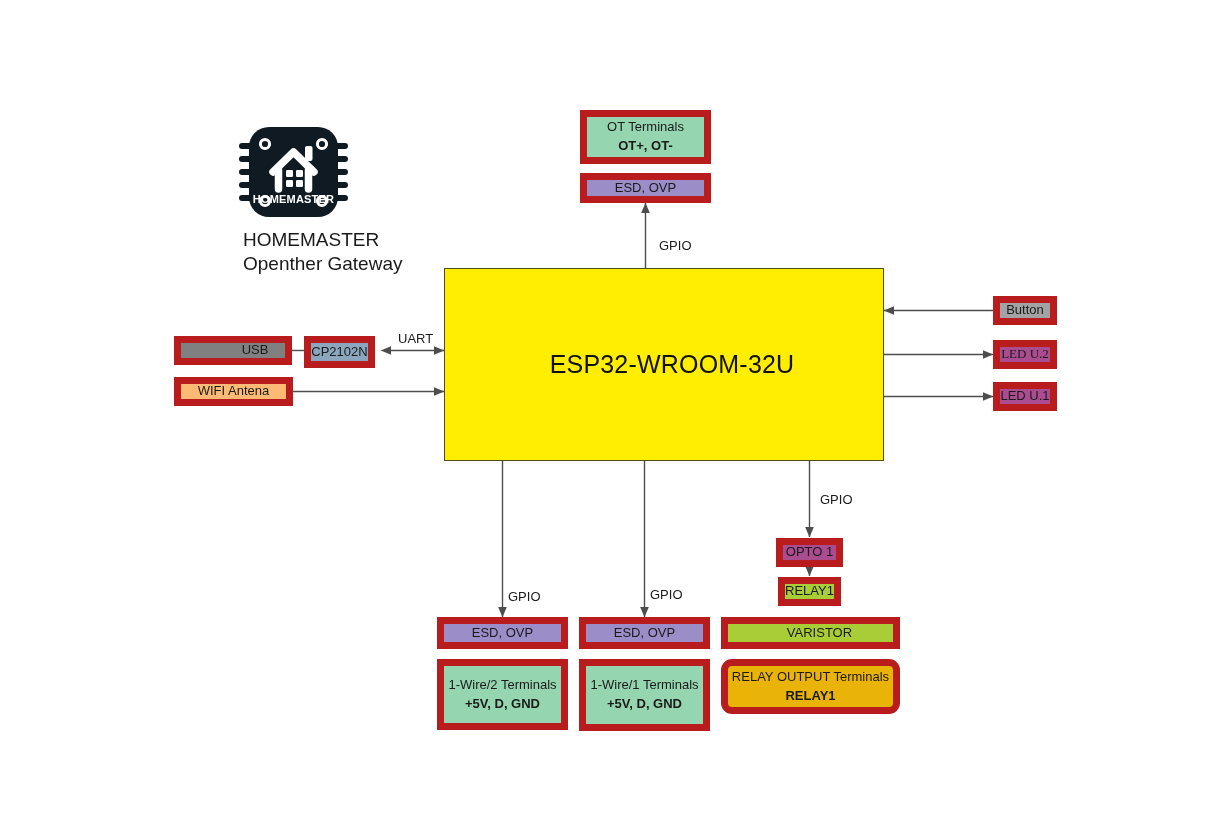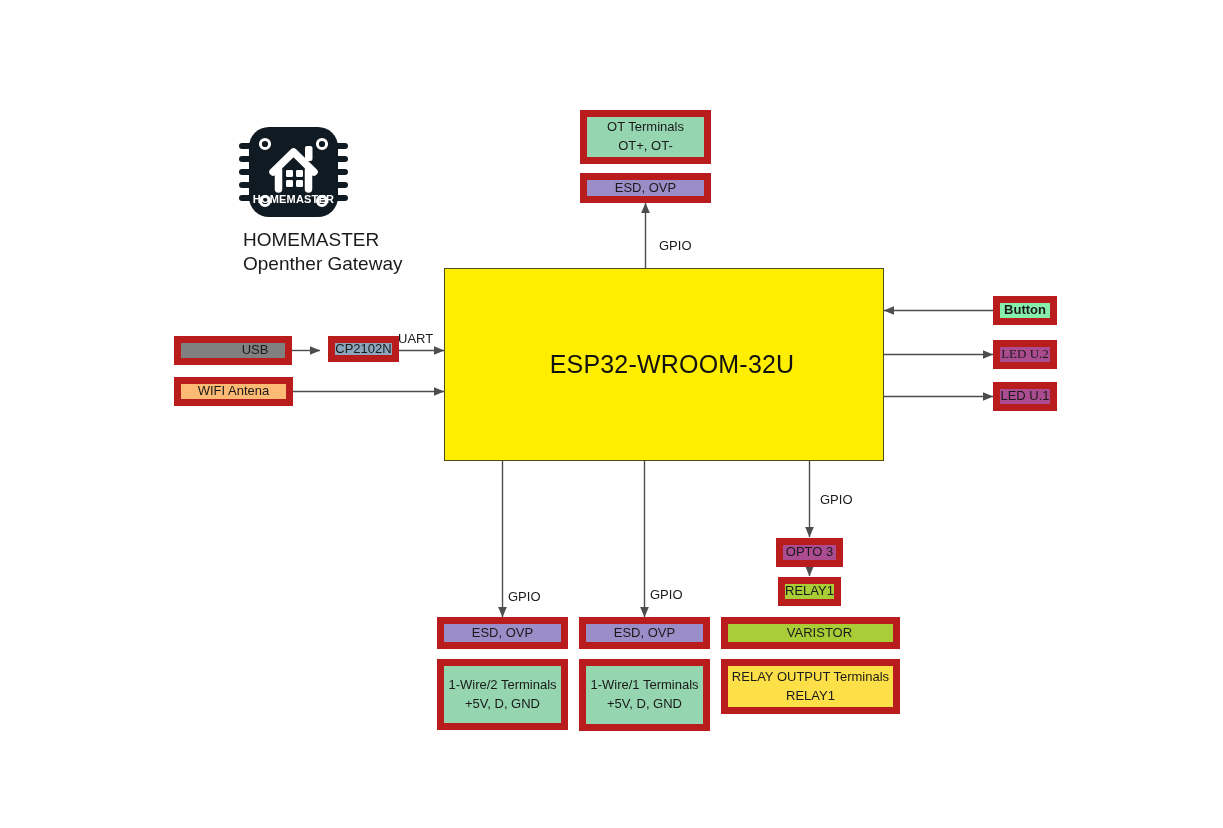--- a/index.html
+++ b/index.html
@@ -13,21 +13,21 @@
   .node{
     position:absolute;box-sizing:border-box;
     border:7px solid #b91c1c;
     display:flex;flex-direction:column;
     align-items:center;justify-content:center;
     text-align:center;
     font-size:13px;line-height:1.45;
     color:#1a1a1a;
     white-space:nowrap;
   }
-  .node .l2{display:block;}
+  .node .l2{display:block;font-weight:bold;}
 
   .esp{
     border:1px solid #4d4d1a;
     font-size:25px;
     letter-spacing:0.2px;
     color:#111111;
   }
 
   .edge-label{
     position:absolute;font-size:13px;color:#1a1a1a;
@@ -142,29 +142,29 @@
   </div>
 
   <div class="node esp" style="left:444px;top:268px;width:440px;height:193px;background:#ffee00;padding-left:16px;">
     <span>ESP32-WROOM-32U</span>
   </div>
 
   <div class="node" style="left:174px;top:336px;width:118px;height:29px;background:#808080;padding-left:44px;">
     <span>USB</span>
   </div>
 
-  <div class="node" style="left:328px;top:336px;width:71px;height:26px;background:#8ca7bd;">
+  <div class="node" style="left:304px;top:336px;width:71px;height:32px;background:#8ca7bd;">
     <span>CP2102N</span>
   </div>
 
   <div class="node" style="left:174px;top:377px;width:119px;height:29px;background:#fdba74;">
     <span>WIFI Antena</span>
   </div>
 
-  <div class="node" style="left:993px;top:296px;width:64px;height:29px;background:#86efac;font-weight:bold;">
+  <div class="node" style="left:993px;top:296px;width:64px;height:29px;background:#a3a3a3;">
     <span>Button</span>
   </div>
 
   <div class="node" style="left:993px;top:340px;width:64px;height:29px;background:#ab4c91;font-family:Liberation Serif, serif;">
     <span>LED U.2</span>
   </div>
 
   <div class="node" style="left:993px;top:382px;width:64px;height:29px;background:#ab4c91;">
     <span>LED U.1</span>
   </div>
@@ -181,32 +181,32 @@
   <div class="node" style="left:579px;top:617px;width:131px;height:32px;background:#9b8ec8;">
     <span>ESD, OVP</span>
   </div>
 
   <div class="node" style="left:579px;top:659px;width:131px;height:72px;background:#95d5af;">
     <span>1-Wire/1 Terminals</span>
     <span class="l2">+5V, D, GND</span>
   </div>
 
   <div class="node" style="left:776px;top:538px;width:67px;height:29px;background:#ab4c91;">
-    <span>OPTO 3</span>
+    <span>OPTO 1</span>
   </div>
 
   <div class="node" style="left:778px;top:577px;width:63px;height:29px;background:#a9cd36;">
     <span>RELAY1</span>
   </div>
 
   <div class="node" style="left:721px;top:617px;width:179px;height:32px;background:#a9cd36;padding-left:18px;">
     <span>VARISTOR</span>
   </div>
 
-  <div class="node" style="left:721px;top:659px;width:179px;height:55px;background:#fde047;">
+  <div class="node" style="left:721px;top:659px;width:179px;height:55px;background:#eab308;border-radius:11px;">
     <span>RELAY OUTPUT Terminals</span>
     <span class="l2">RELAY1</span>
   </div>
 
   <div class="edge-label" style="left:659px;top:239px;"><span>GPIO</span></div>
 
   <div class="edge-label" style="left:398px;top:332px;"><span>UART</span></div>
 
   <div class="edge-label" style="left:508px;top:590px;"><span>GPIO</span></div>
 

